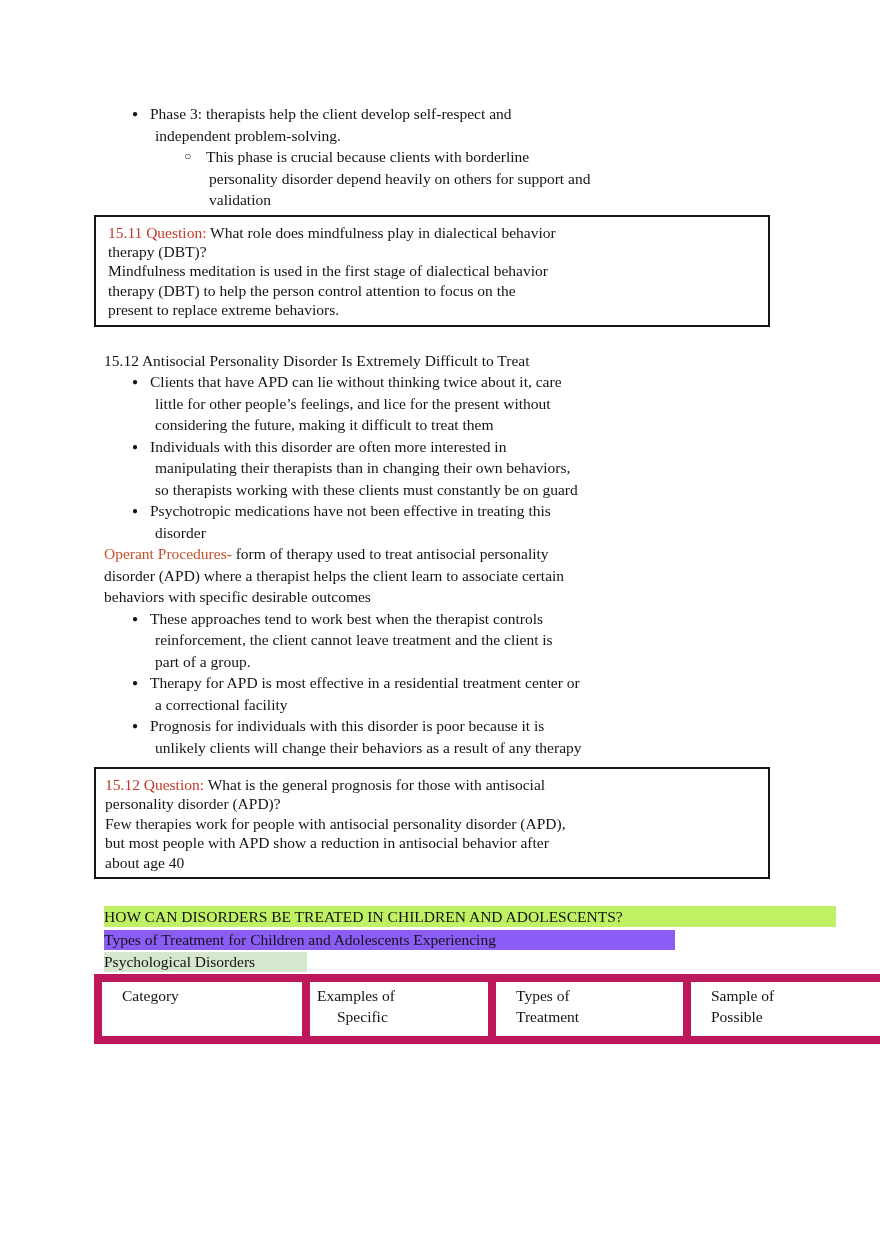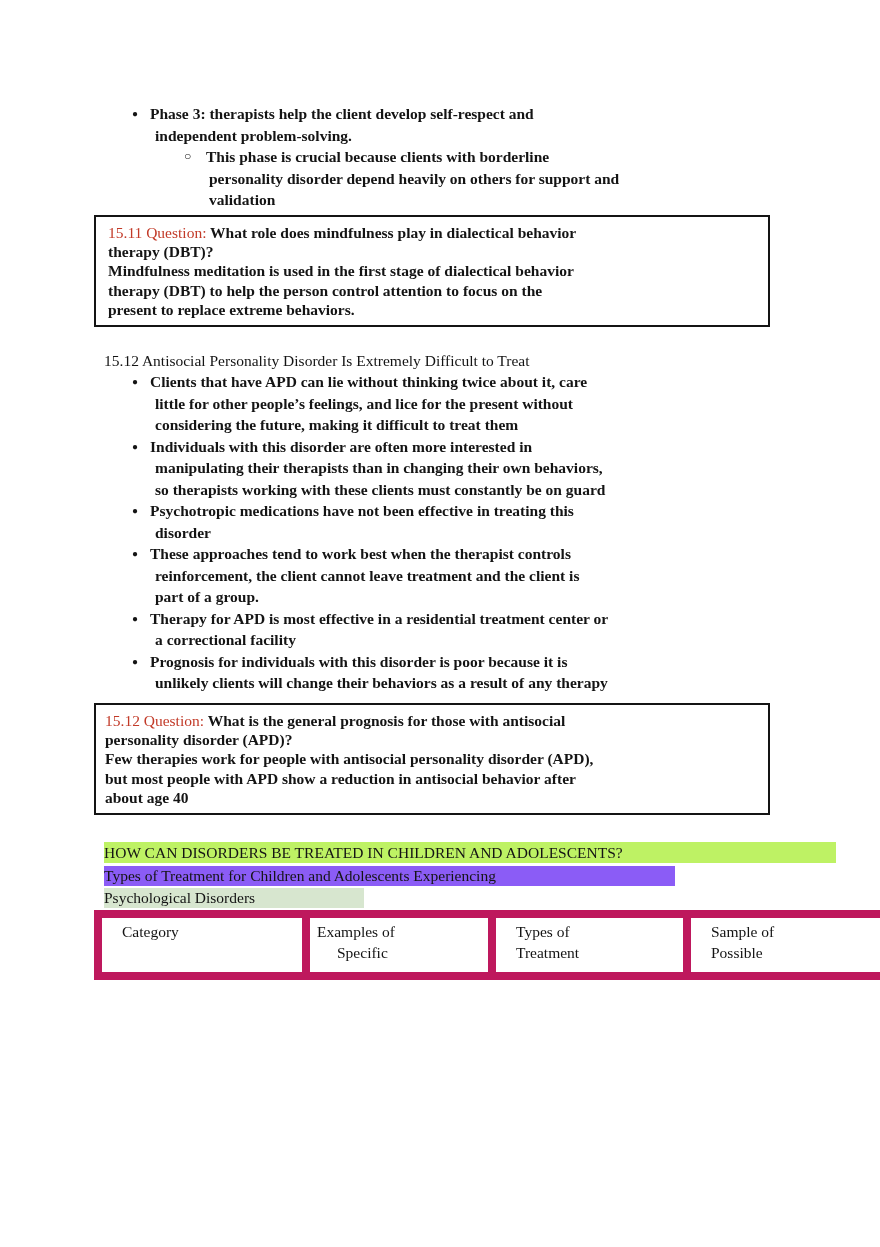--- a/index.html
+++ b/index.html
@@ -9,21 +9,21 @@
     height: 1247px;
     background: #ffffff;
     font-family: "Liberation Serif", "DejaVu Serif", serif;
     font-size: 15.5px;
     line-height: 21.5px;
     color: #141414;
     overflow: hidden;
     box-sizing: border-box;
     padding: 103px 70px 0 104px;
   }
-  .ml { white-space: pre-line; font-weight: bold; }
+  .ml { white-space: pre-line; }
   ul.list { list-style: none; margin: 0; padding: 0; }
   li.l1 { position: relative; padding-left: 51px; text-indent: -5px; }
   li.l2 { position: relative; padding-left: 105px; text-indent: -3px; }
   .b1g {
     position: absolute; left: 28px; top: 0;
     font-size: 10px; line-height: 21.5px; text-indent: 0;
   }
   .b2g {
     position: absolute; left: 80px; top: 0;
     font-size: 12px; line-height: 21.5px; text-indent: 0;
@@ -47,21 +47,21 @@
     width: 732px; height: 21px; line-height: 21px;
     background: #bef264;
   }
   .hl-green1 {
     margin-top: 3px;
     width: 571px; height: 20px; line-height: 20px;
     background: #8b5cf6;
   }
   .hl-green2 {
     margin-top: 2px;
-    width: 260px; height: 20px; line-height: 20px;
+    width: 203px; height: 20px; line-height: 20px;
     background: #d7e6cf;
   }
   table.tbl {
     border-collapse: collapse;
     table-layout: fixed;
     margin-left: -10px;
     margin-top: 2px;
     width: 674px;
   }
   table.tbl td {
@@ -122,20 +122,23 @@
 manipulating their therapists than in changing their own behaviors,
 so therapists working with these clients must constantly be on guard</span>
     </li>
     <li class="l1">
       <span class="b1g">●</span>
       <span class="ml">Psychotropic medications have not been effective in treating this
 disorder</span>
     </li>
   </ul>
 
+  <p class="para"><span class="red2">Operant Procedures-</span><span class="ml"> form of therapy used to treat antisocial personality
+disorder (APD) where a therapist helps the client learn to associate certain
+behaviors with specific desirable outcomes</span></p>
 
   <ul class="list">
     <li class="l1">
       <span class="b1g">●</span>
       <span class="ml">These approaches tend to work best when the therapist controls
 reinforcement, the client cannot leave treatment and the client is
 part of a group.</span>
     </li>
     <li class="l1">
       <span class="b1g">●</span>

